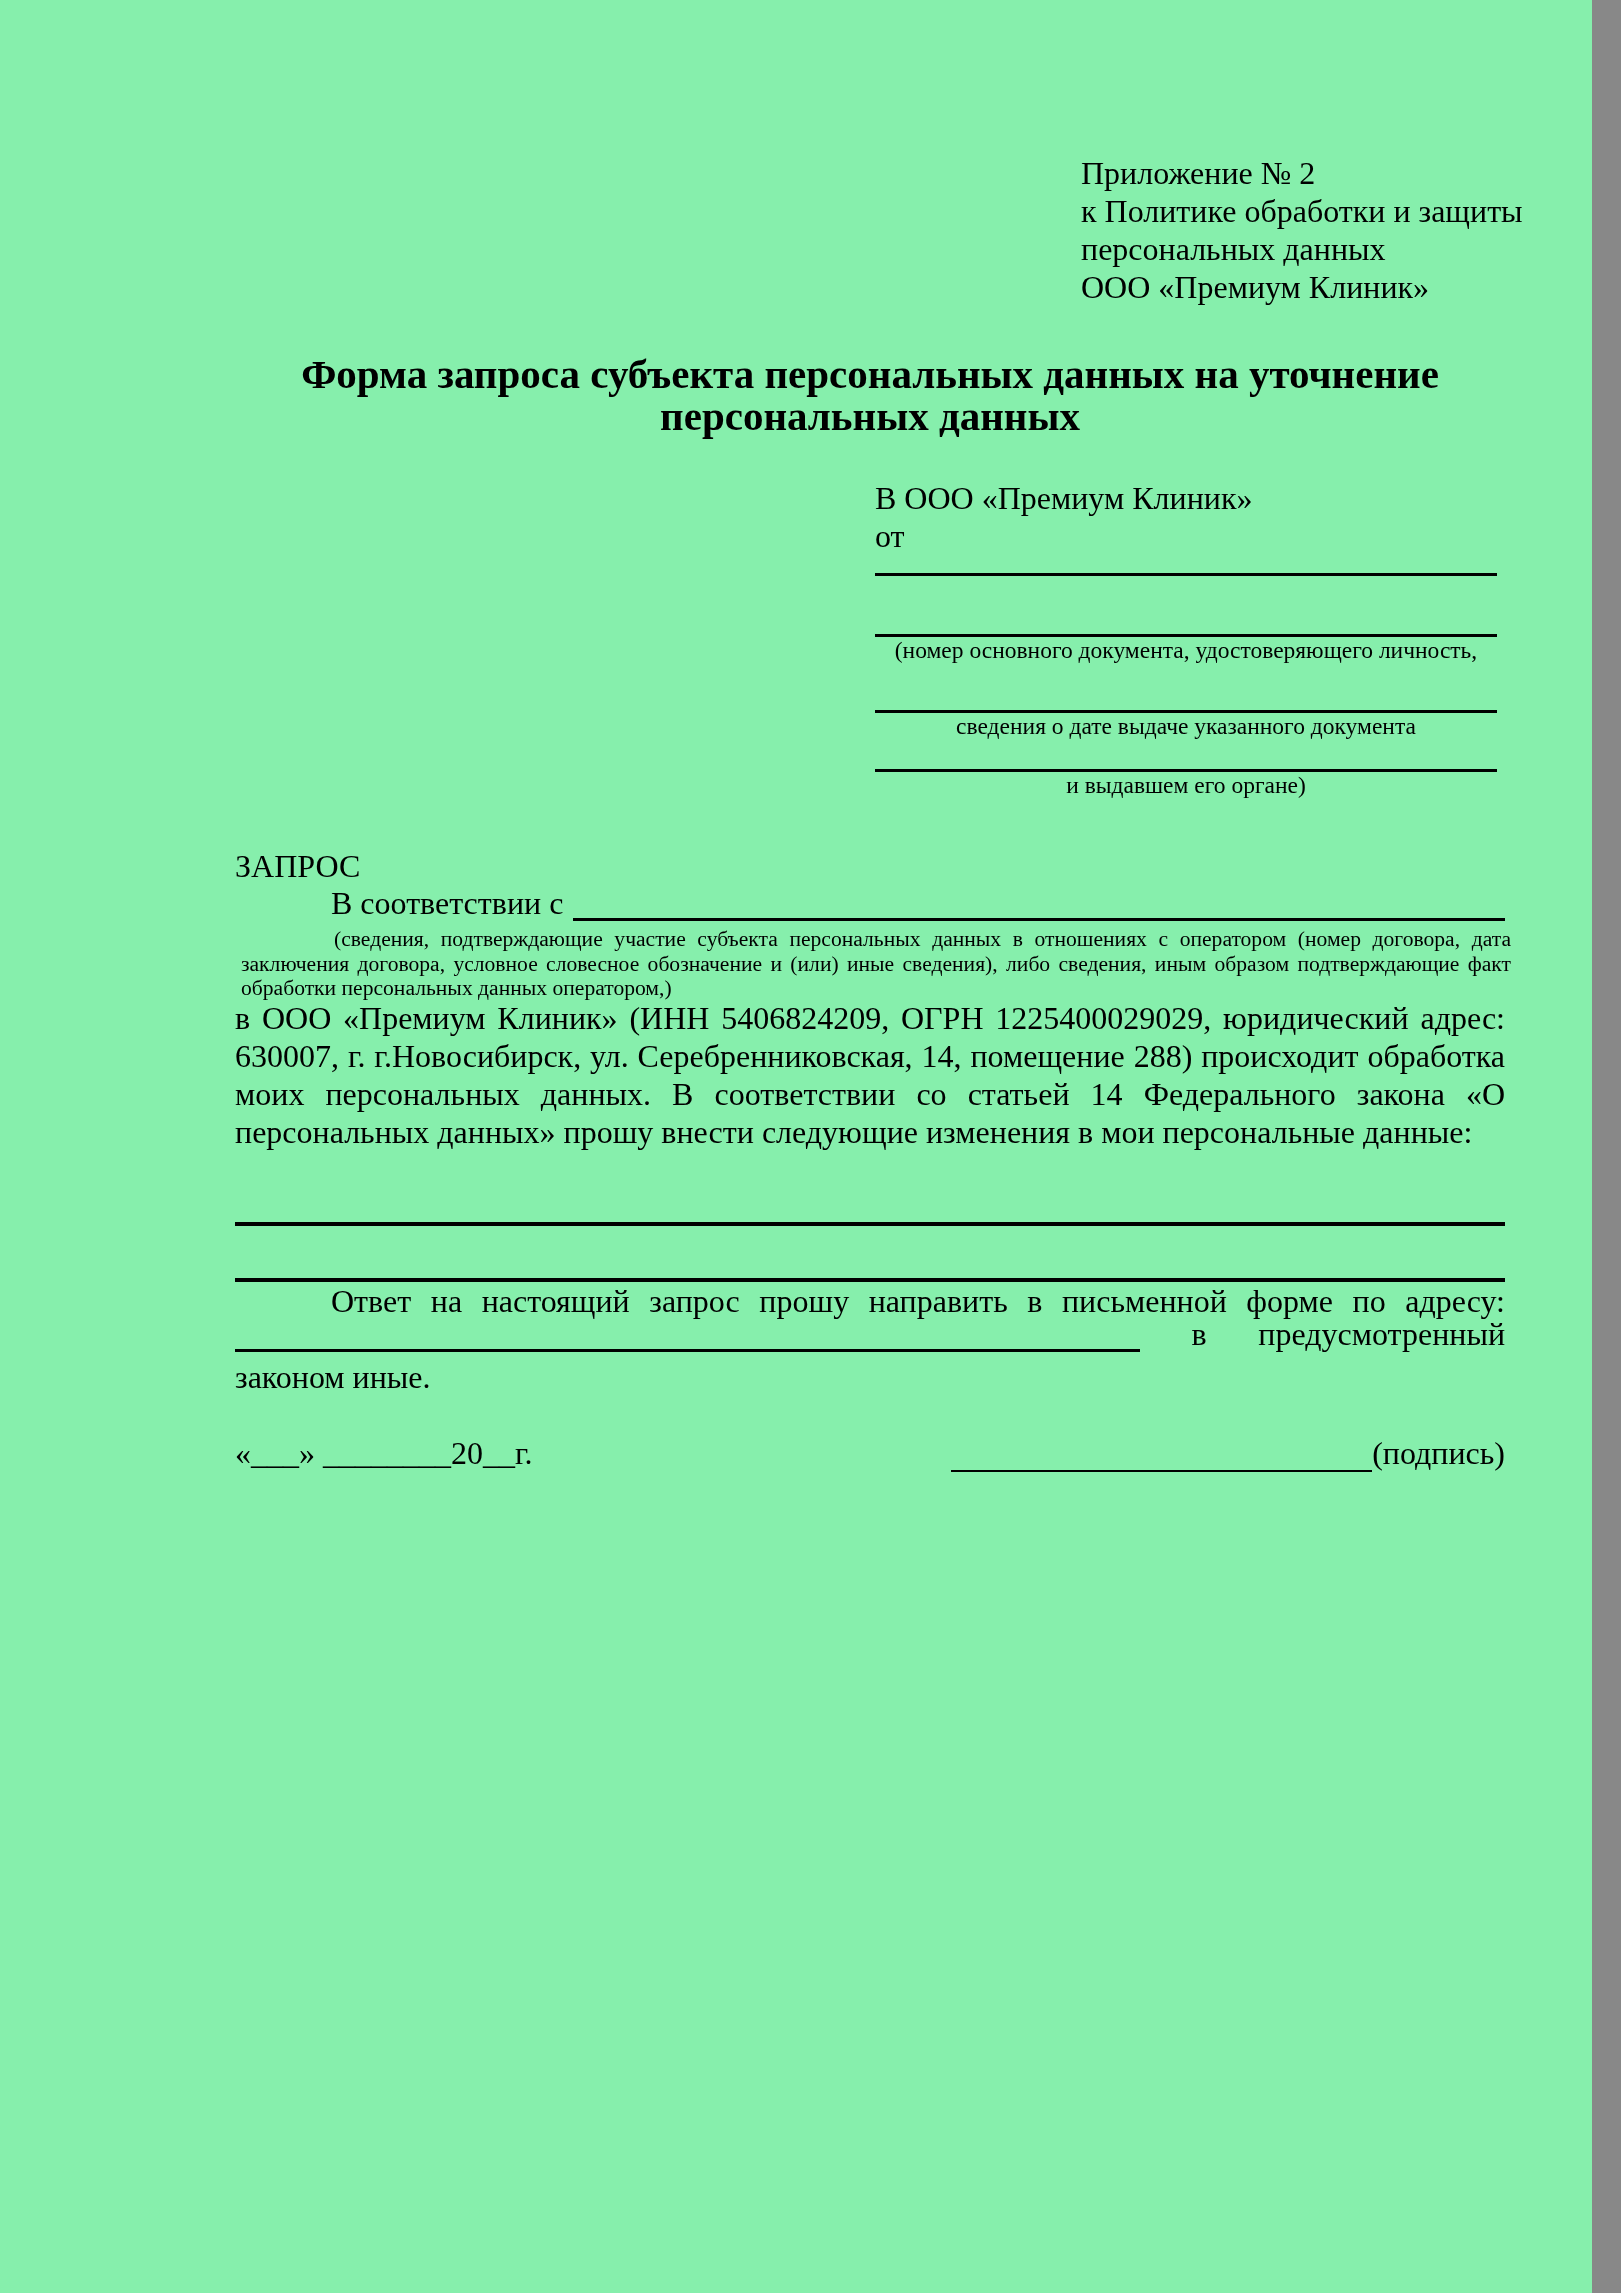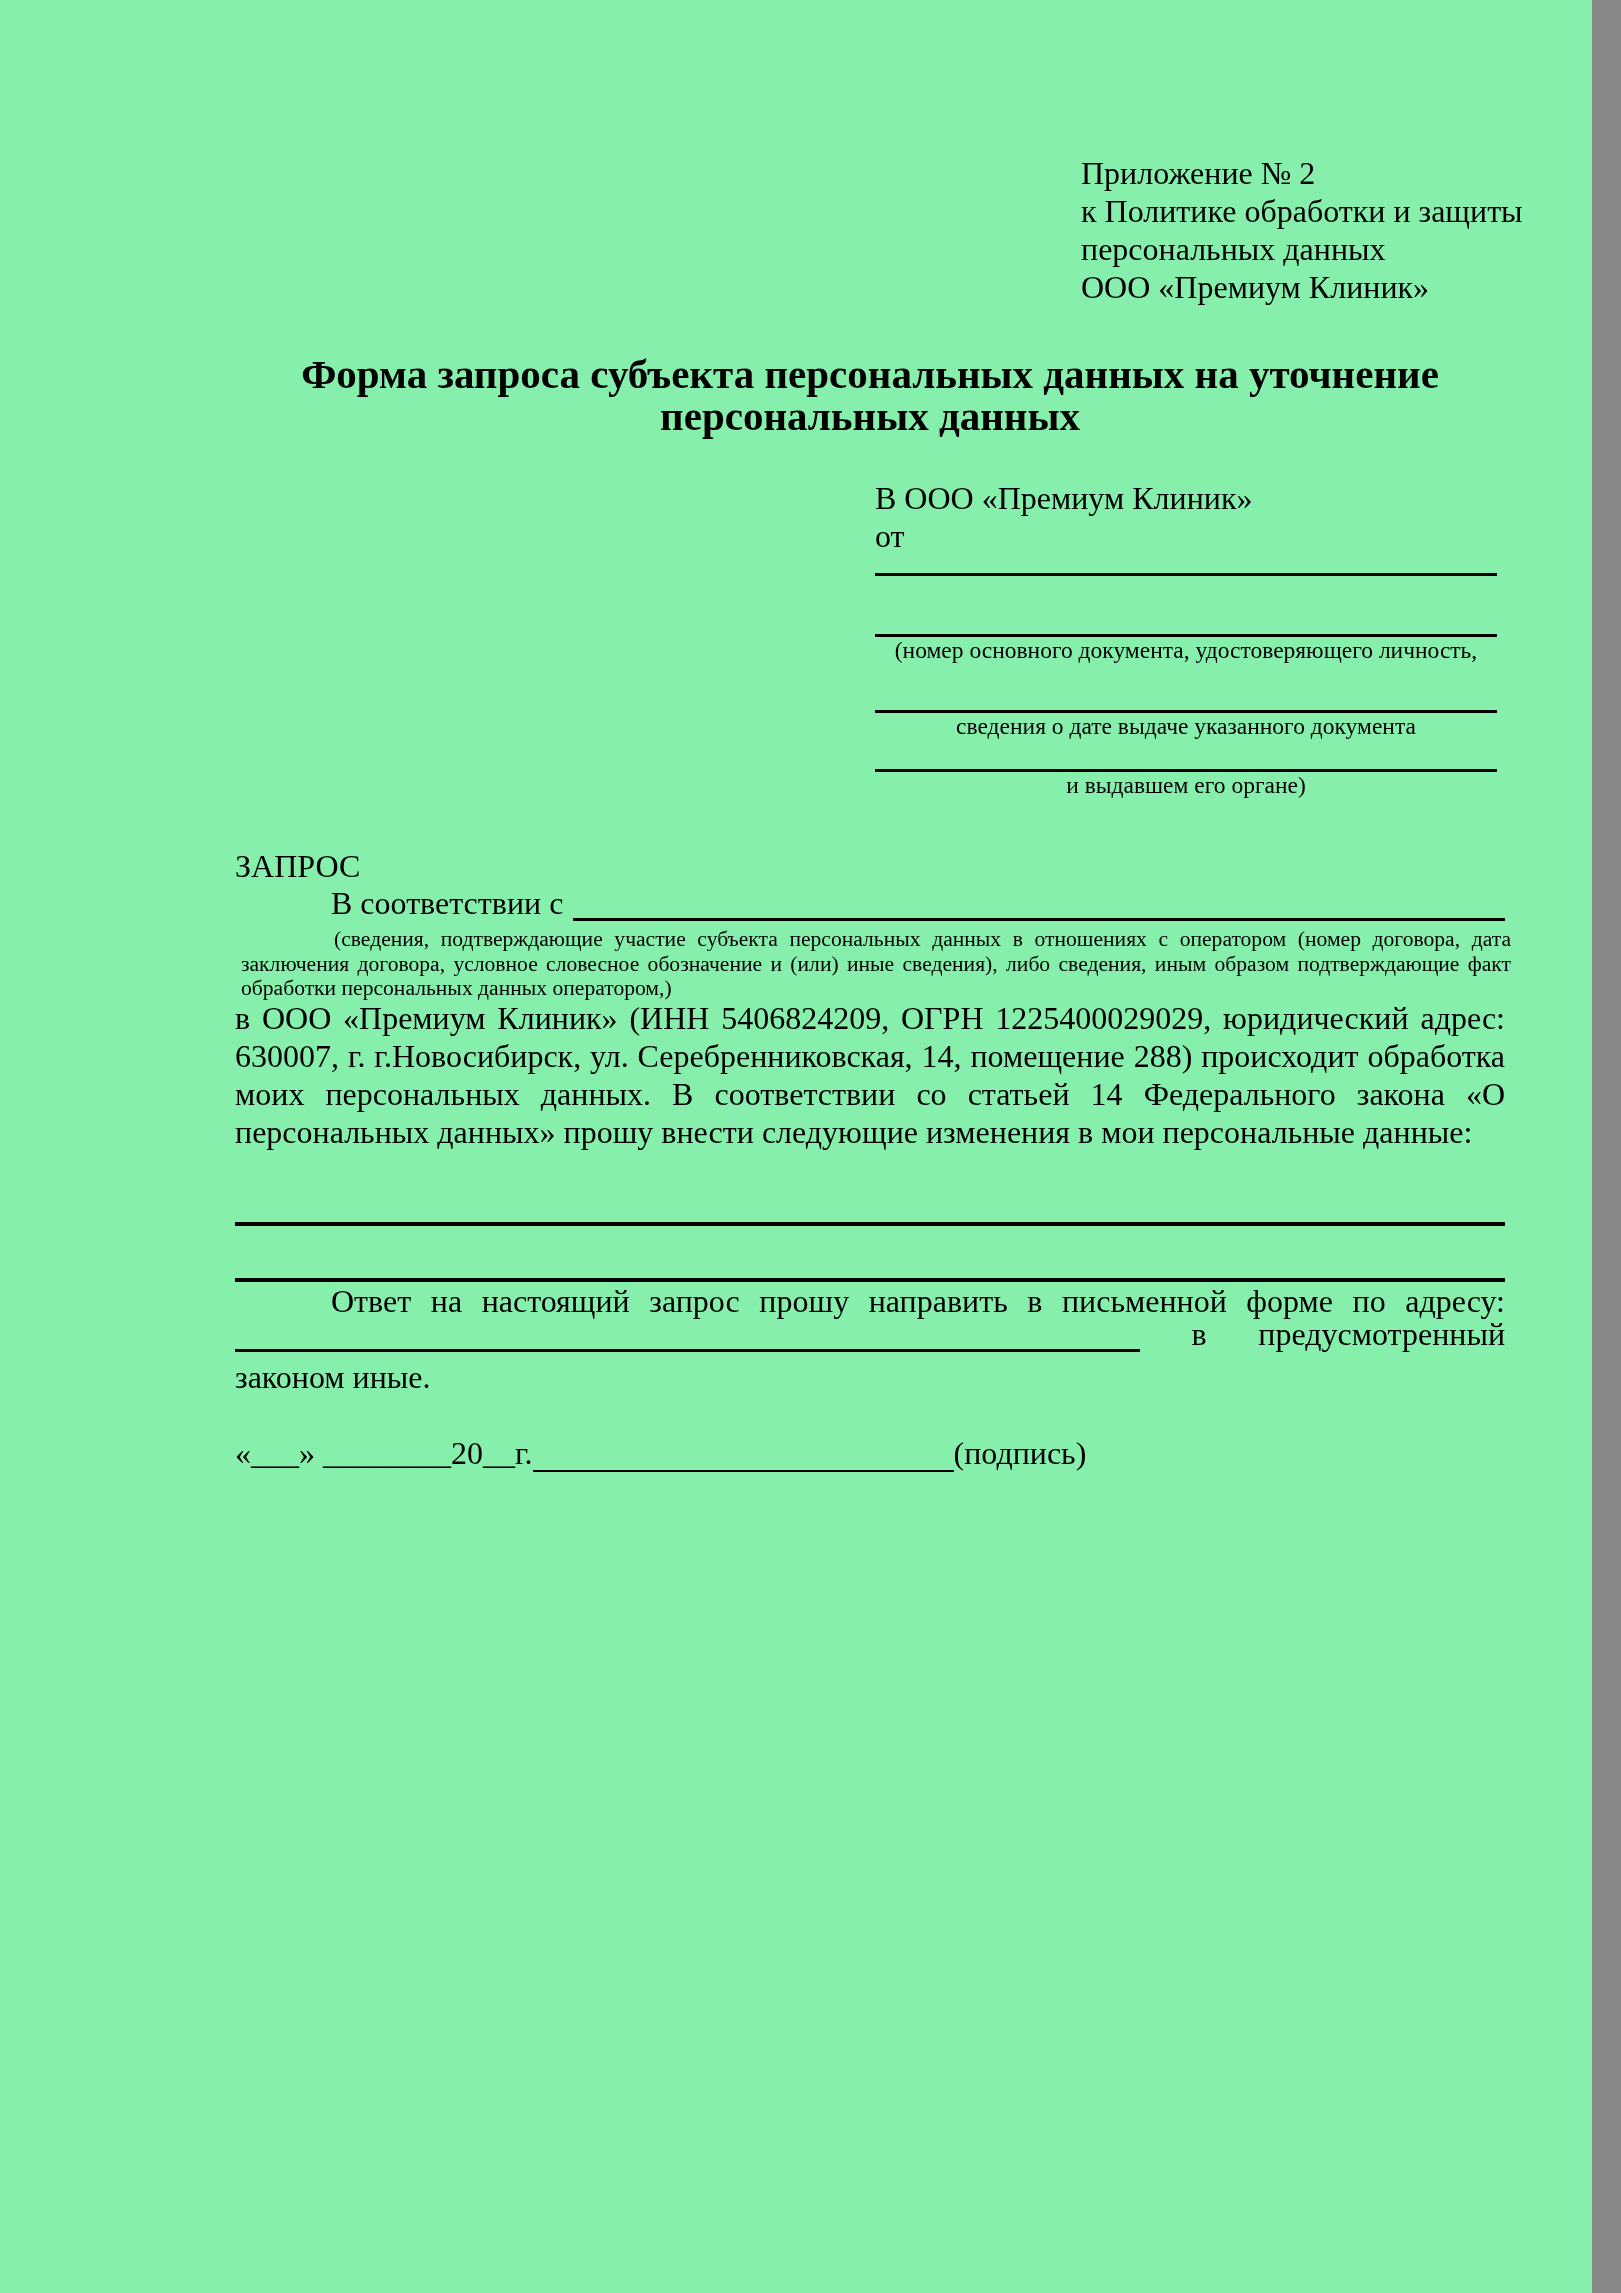--- a/index.html
+++ b/index.html
@@ -65,21 +65,21 @@
   <div class="abs t33 justlast" style="left:235px;top:1282px;width:1270px;text-indent:96px;">Ответ на настоящий запрос прошу направить в письменной форме по адресу:</div>
 
   <div class="abs" style="left:235px;top:1316px;width:1270px;height:36px;display:flex;justify-content:space-between;align-items:stretch;">
     <span style="width:905px;border-bottom:3.9px solid #000;"></span>
     <span class="t33" style="line-height:36px;">в</span>
     <span class="t33" style="line-height:36px;">предусмотренный</span>
   </div>
 
   <div class="abs t33" style="left:235px;top:1358px;">законом иные.</div>
 
-  <div class="abs" style="left:235px;top:1434px;width:1270px;display:flex;">
+  <div class="abs" style="left:235px;top:1434px;width:1270px;display:flex;justify-content:space-between;">
     <span class="t33">«___» ________20__г.</span>
     <span style="display:flex;align-items:stretch;">
       <span style="width:421px;border-bottom:2.9px solid #000;height:36px;display:inline-block;"></span>
       <span class="t33">(подпись)</span>
     </span>
   </div>
 
 </div>
 
 

